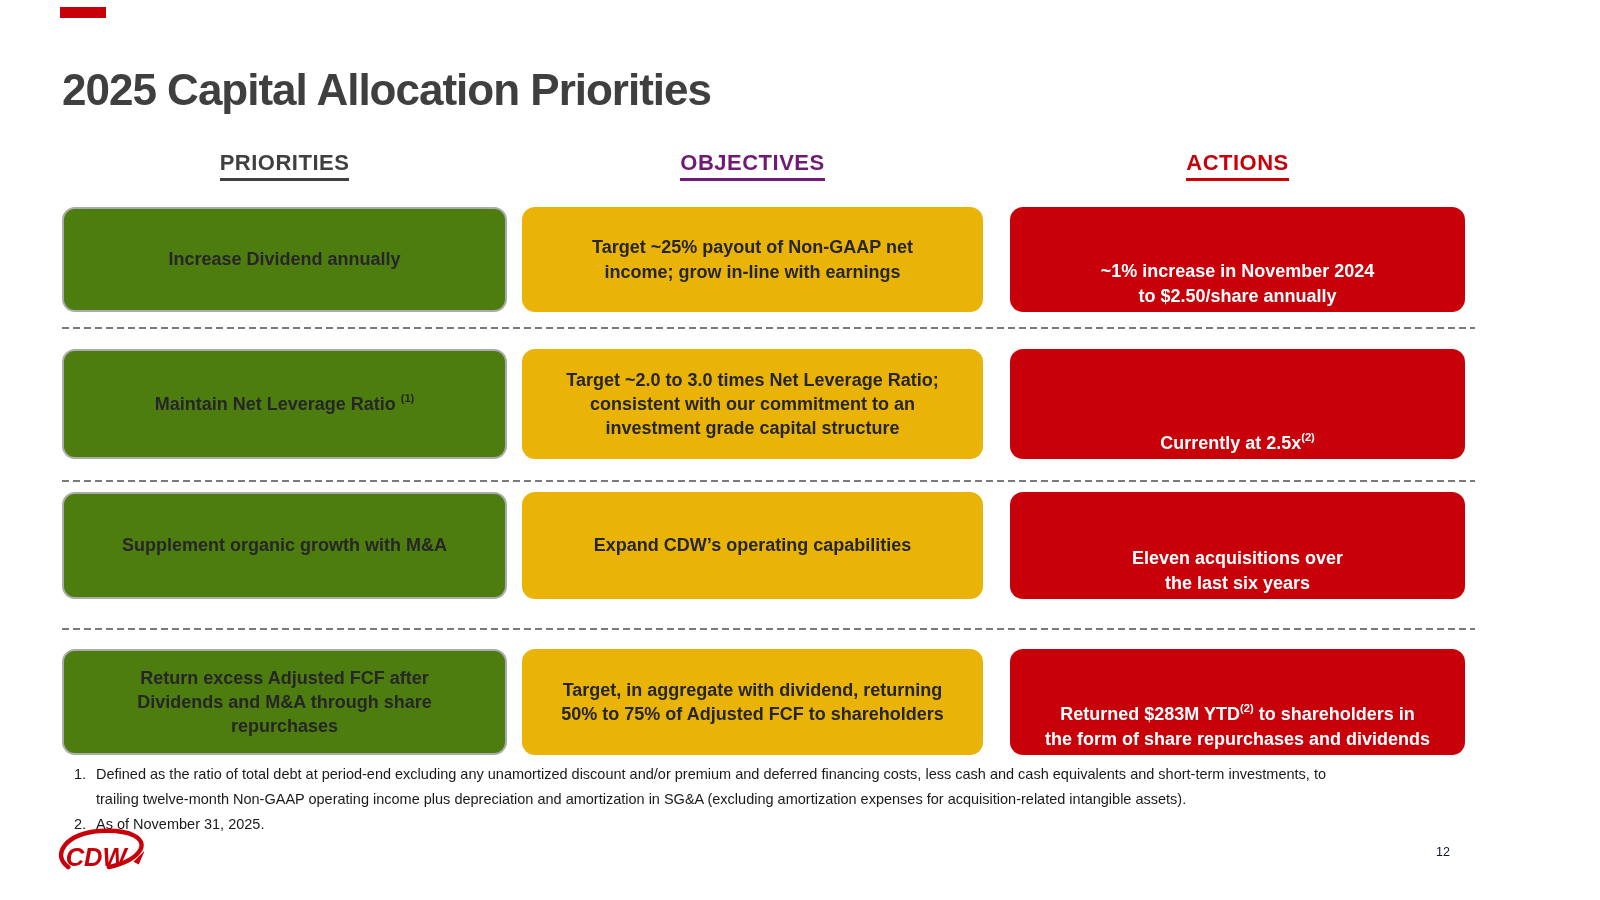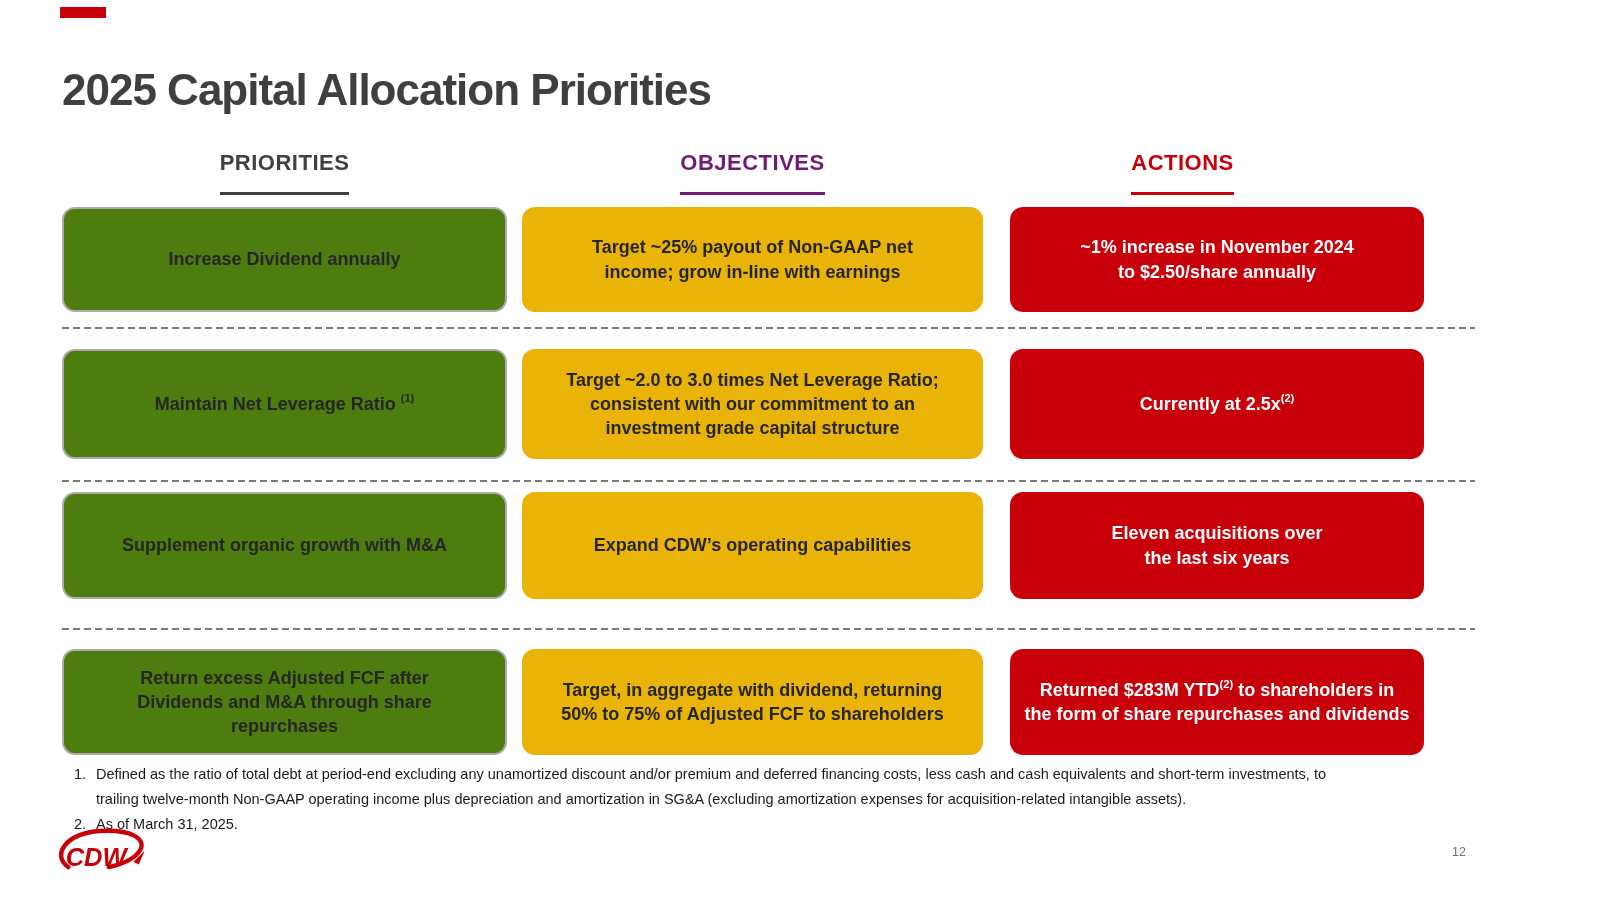--- a/index.html
+++ b/index.html
@@ -4,49 +4,49 @@
 <style>
   html,body { margin:0; padding:0; background:#ffffff; font-family:"Liberation Sans", sans-serif; }
   .slide { position:relative; width:1600px; height:900px; background:#ffffff; overflow:hidden; }
 
   .accent-bar { position:absolute; left:60px; top:7px; width:46px; height:11px; background:#C70009; }
 
   .title { position:absolute; left:62px; top:66px; font-size:44px; font-weight:bold;
            color:#3f3f3f; letter-spacing:-1px; line-height:1.1; }
 
   .col-header { position:absolute; top:150px; text-align:center; font-size:22px; font-weight:bold; }
-  .col-header span { display:inline-block; border-bottom:3px solid currentColor; padding-bottom:16px; letter-spacing:0.5px; }
+  .col-header span { display:inline-block; border-bottom:3px solid currentColor; padding-bottom:2px; letter-spacing:0.5px; }
   .h-pri { left:62px;  width:445px; color:#404040; }
   .h-obj { left:522px; width:461px; color:#701a75; }
-  .h-act { left:955px; width:455px; color:#C70009; }
+  .h-act { left:1010px; width:455px; color:#C70009; }
 
   .row { position:absolute; left:62px; width:1403px; }
   .box { position:absolute; top:0; height:100%; border-radius:13px; display:flex;
          align-items:center; justify-content:center; text-align:center;
          font-weight:bold; font-size:18px; line-height:1.35; color:#262626;
          white-space:pre-line; box-sizing:border-box; padding:4px 6px; }
   .box.pri { left:0;     width:445px; background:#4d7c0f; border:2px solid #ababab; }
   .box.obj { left:460px; width:461px; background:#eab308; }
-  .box.act { left:948px; width:414px; background:#C70009; color:#ffffff; }
+  .box.act { left:948px; width:455px; background:#C70009; color:#ffffff;align-items:flex-end; }
 
   sup { font-size:0.62em; font-weight:bold; position:relative; top:-0.1em; line-height:0; }
 
   .sep { position:absolute; left:62px; width:1413px; height:2px;
          background:repeating-linear-gradient(to right, #7a7a7a 0 7px, transparent 7px 11px); }
 
   .footnotes { position:absolute; left:74px; top:762px; width:1380px;
                font-size:14.5px; color:#1a1a1a; line-height:1.72; }
   .footnote { display:flex; }
   .fn-num { flex:none; width:22px; }
   .fn-text { white-space:pre-line; }
 
   .logo { position:absolute; left:56px; top:826px; width:88px; height:54px; }
 
-  .page-number { position:absolute; left:1436px; top:845px; width:30px; text-align:right;
-                 font-size:12.5px; color:#737373; }
+  .page-number { position:absolute; left:1436px; top:845px; width:30px; text-align:left;
+                 font-size:12.5px; color:#0f172a; }
 </style>
 </head>
 <body>
 
 <div class="slide">
 
   <div class="accent-bar"></div>
 
   <div class="title">2025 Capital Allocation Priorities</div>
 
@@ -94,21 +94,21 @@
   </div>
 
   <div class="footnotes">
     <div class="footnote">
       <span class="fn-num">1.</span>
       <span class="fn-text">Defined as the ratio of total debt at period-end excluding any unamortized discount and/or premium and deferred financing costs, less cash and cash equivalents and short-term investments, to
 trailing twelve-month Non-GAAP operating income plus depreciation and amortization in SG&amp;A (excluding amortization expenses for acquisition-related intangible assets).</span>
     </div>
     <div class="footnote">
       <span class="fn-num">2.</span>
-      <span class="fn-text">As of March 31, 2025.</span>
+      <span class="fn-text">As of November 31, 2025.</span>
     </div>
   </div>
 
   <svg class="logo" viewBox="0 0 100 60">
     <path d="M14,46 C -6,32 12,7 50,5 C 86,3 102,14 96,26 C 91,35 78,42 60,46" fill="none" stroke="#C70009" stroke-width="5" stroke-linecap="round"></path>
     <polygon points="88,40 101,27 94,43" fill="#C70009"></polygon>
     <text x="11" y="45" font-size="29" font-weight="bold" font-style="italic" font-family="Liberation Sans, sans-serif" fill="#C70009">CDW</text>
   </svg>
 
   <div class="page-number">12</div>

